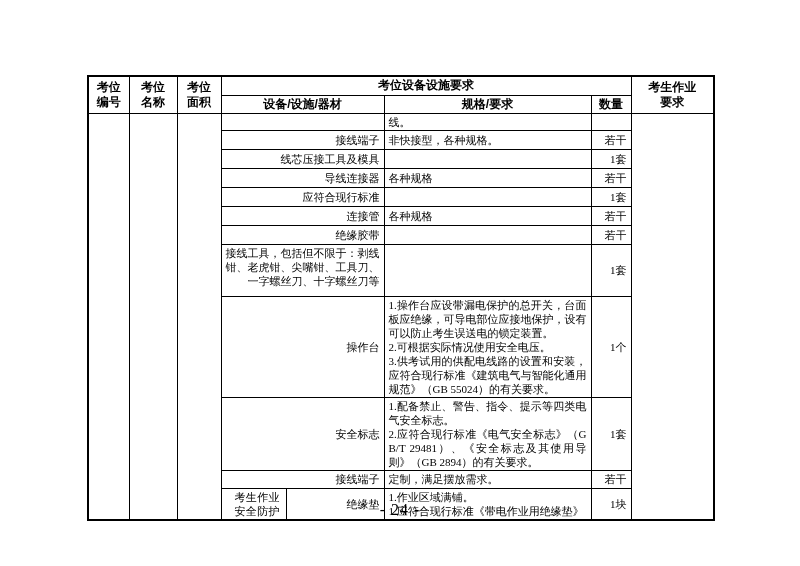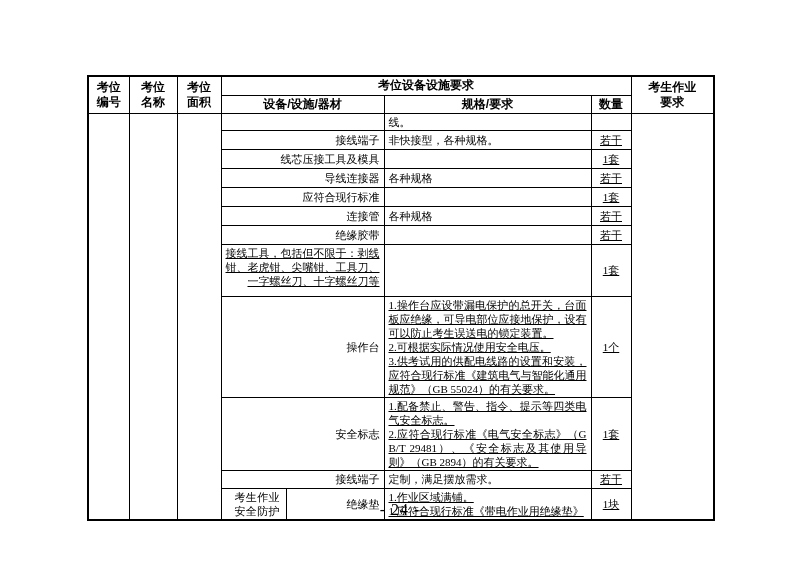--- a/index.html
+++ b/index.html
@@ -34,27 +34,27 @@
   }
   tr.hr1{height:19px;}
   tr.hr2{height:18px;}
   tr.r-cont{height:15px;}
   tr.r-s{height:19px;}
   tr.r-tools{height:52px;}
   tr.r-console{height:94px;}
   tr.r-signs{height:72px;}
   tr.r-rack{height:18px;}
   tr.r-last{height:30px;}
-  td.va-top{vertical-align:top;text-decoration:underline;}
+  td.va-top{vertical-align:top;}
   td.spec-cell{text-align:justify;}
   td.dev-cell{text-align:right;}
   .spec-line{text-align:justify;}
   td.group-cell{vertical-align:middle;padding:1px 6px;}
   .group-line{text-align:justify;text-align-last:justify;margin-left:7px;}
-  td.qty-cell{text-align:center;text-decoration:underline;}
+  td.qty-cell{text-align:right;}
   .footer-num{
     position:absolute;left:0;top:501px;width:800px;
     text-align:center;font-size:16px;letter-spacing:1px;
     font-family:"Liberation Serif","DejaVu Serif",serif;
   }
 </style>
 </head>
 <body>
 
 <div class="page">

